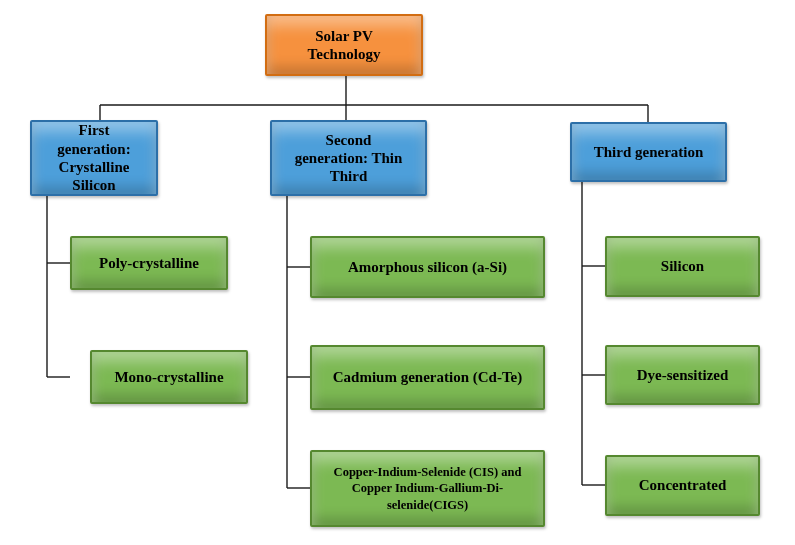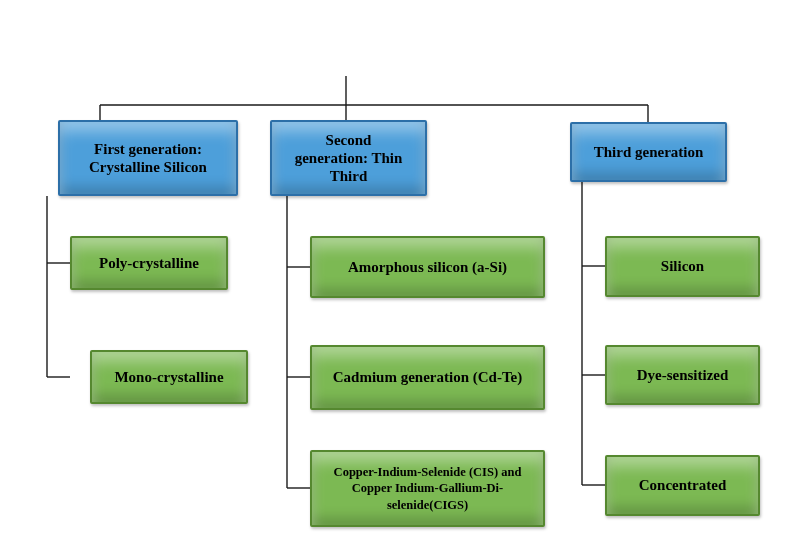--- a/index.html
+++ b/index.html
@@ -80,22 +80,25 @@
       <path d="M287 377 L310 377"></path>
       <path d="M287 488 L310 488"></path>
 
       <path d="M582 182 L582 485"></path>
       <path d="M582 266 L605 266"></path>
       <path d="M582 375 L605 375"></path>
       <path d="M582 485 L605 485"></path>
     </g>
   </svg>
 
+  <div class="node root" style="left:265px; top:14px; width:158px; height:62px;">
+    <span>Solar PV Technology</span>
+  </div>
 
-  <div class="node branch" style="left:30px; top:120px; width:180px; height:76px; padding:4px 22px;margin-left:28px;">
+  <div class="node branch" style="left:30px; top:120px; width:128px; height:76px; padding:4px 22px;">
     <span>First generation: Crystalline Silicon</span>
   </div>
 
   <div class="node branch" style="left:270px; top:120px; width:157px; height:76px;">
     <span>Second generation: Thin Third</span>
   </div>
 
   <div class="node branch" style="left:570px; top:122px; width:157px; height:60px;">
     <span>Third generation</span>
   </div>

